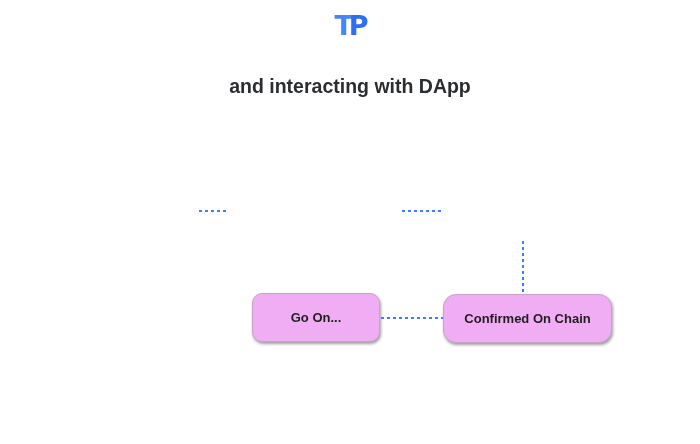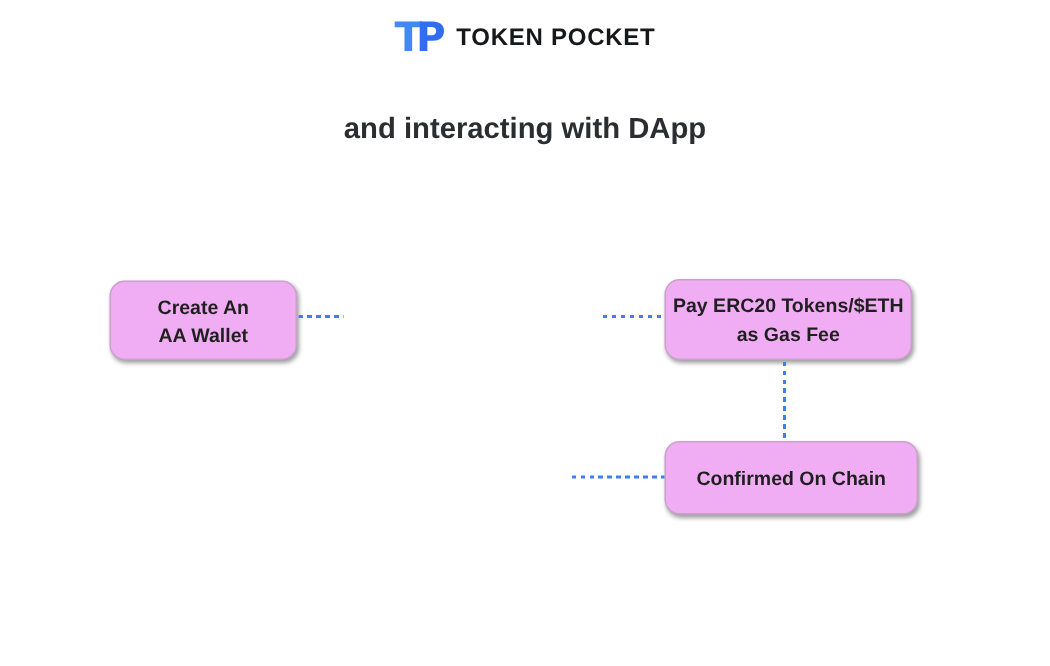--- a/index.html
+++ b/index.html
@@ -72,21 +72,21 @@
     font-weight: 700;
     font-size: 13px;
     line-height: 19px;
     color: #1f1f1f;
     box-sizing: border-box;
   }
   .node-create    { left: 73px;  top: 187px; width: 125px; height: 53px; }
   .node-initiate  { left: 229px; top: 185px; width: 172px; height: 53px; }
   .node-pay       { left: 443px; top: 186px; width: 165px; height: 54px; }
   .node-goon      { left: 252px; top: 293px; width: 128px; height: 49px; }
-  .node-confirmed { left: 443px; top: 294px; width: 169px; height: 49px; }
+  .node-confirmed { left: 443px; top: 294px; width: 169px; height: 49px; border-radius: 13px; }
 
   
   .conn-h {
     position: absolute;
     height: 2px;
     background: repeating-linear-gradient(to right, #3f7ef0 0 3px, transparent 3px 6px);
   }
   .conn-v {
     position: absolute;
     width: 2px;
@@ -100,38 +100,32 @@
 </head>
 <body>
 
 <div class="page">
 
   <div class="logo">
     <span class="tp-glyph">
         <span class="t">T</span>
         <span class="p">P</span>
       </span>
-    <span class="brand-name">TOKEN POCKET</span>
   </div>
 
   <div class="title">
     <div>and interacting with DApp</div>
   </div>
 
-  <div class="node node-create">
-    <div>Create An</div>
-    <div>AA Wallet</div>
-  </div>
 
 
-  <div class="node node-pay">
-    <div>Pay ERC20 Tokens/$ETH</div>
-    <div>as Gas Fee</div>
+
+  <div class="node node-goon">
+    <div>Go On...</div>
   </div>
-
 
   <div class="node node-confirmed">
     <div>Confirmed On Chain</div>
   </div>
 
   <div class="conn-h conn-create-initiate"></div>
   <div class="conn-h conn-initiate-pay"></div>
   <div class="conn-v conn-pay-confirmed"></div>
   <div class="conn-h conn-confirmed-goon"></div>
 

